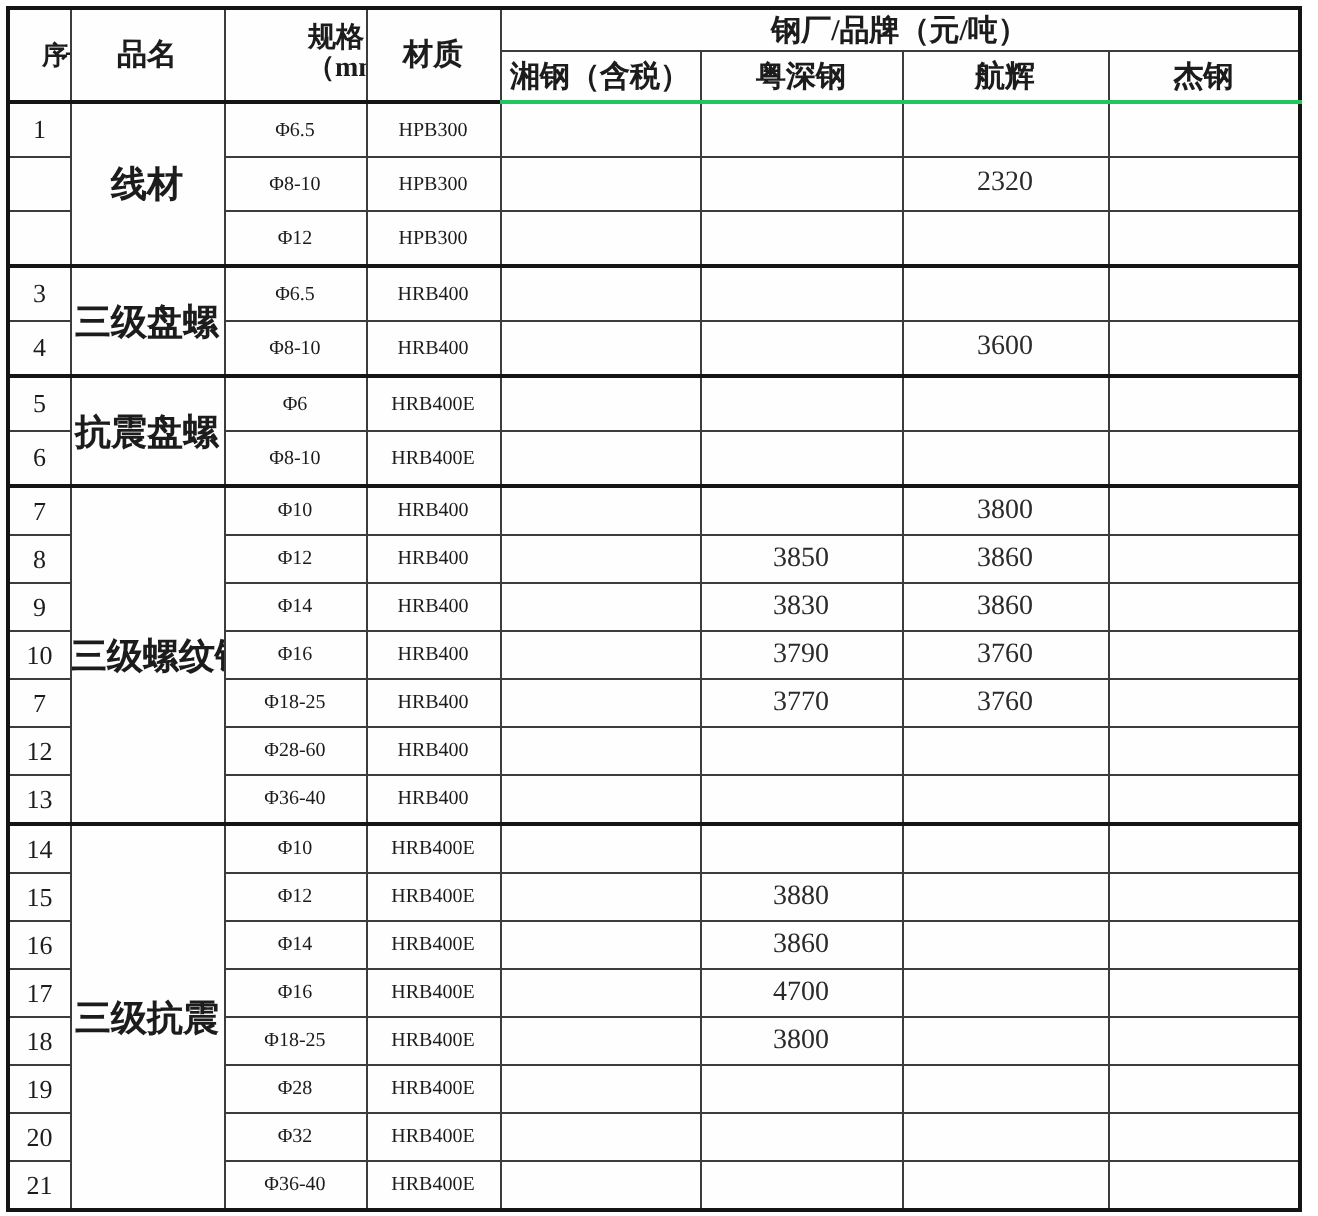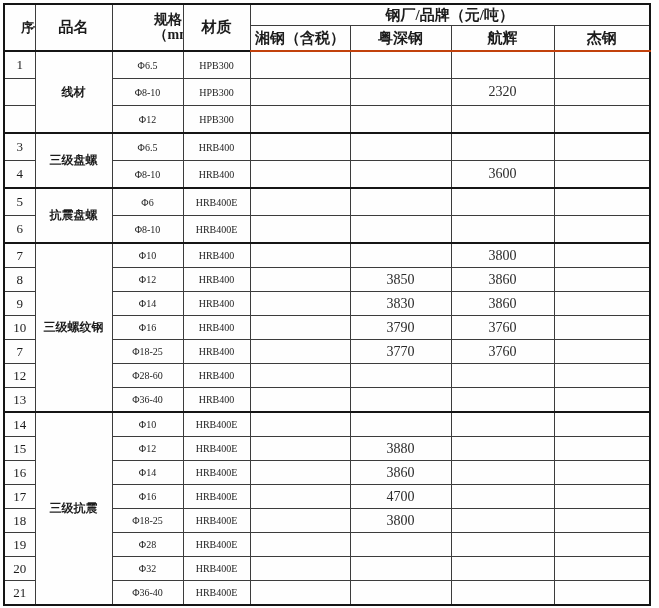--- a/index.html
+++ b/index.html
@@ -30,27 +30,27 @@
     vertical-align: middle;
     white-space: nowrap;
     overflow: hidden;
   }
   thead th {
     font-weight: bold;
     font-size: 15px;
     background: #fefefe;
   }
   thead tr.hdr-top th { height: 20px; }
-  thead tr.hdr-sub th { height: 24px; border-bottom: 2px solid #c2410c; }
+  thead tr.hdr-sub th { height: 24px; border-bottom: 2px solid #22c55e; }
   th.serial-h { font-size: 13px; letter-spacing: -1px; padding-left: 16px; }
   th.spec-h { line-height: 1.05; padding-left: 41px; }
   th.spec-h .line { display: block; font-size: 14px; }
   td.product-cell {
     font-weight: bold;
-    font-size: 12px;
+    font-size: 18px;
     letter-spacing: 0;
     text-align: center;
   }
   td.serial-cell { font-size: 13px; }
   td.spec-cell, td.material-cell { font-size: 10px; }
   td.price-cell { font-size: 14px; color: #2a2a2a; }
   tr.r-tall td { height: 26px; }
   tr.r-std td { height: 23px; }
   tr.group-start td { border-top: 2px solid #151515; }
 </style>

